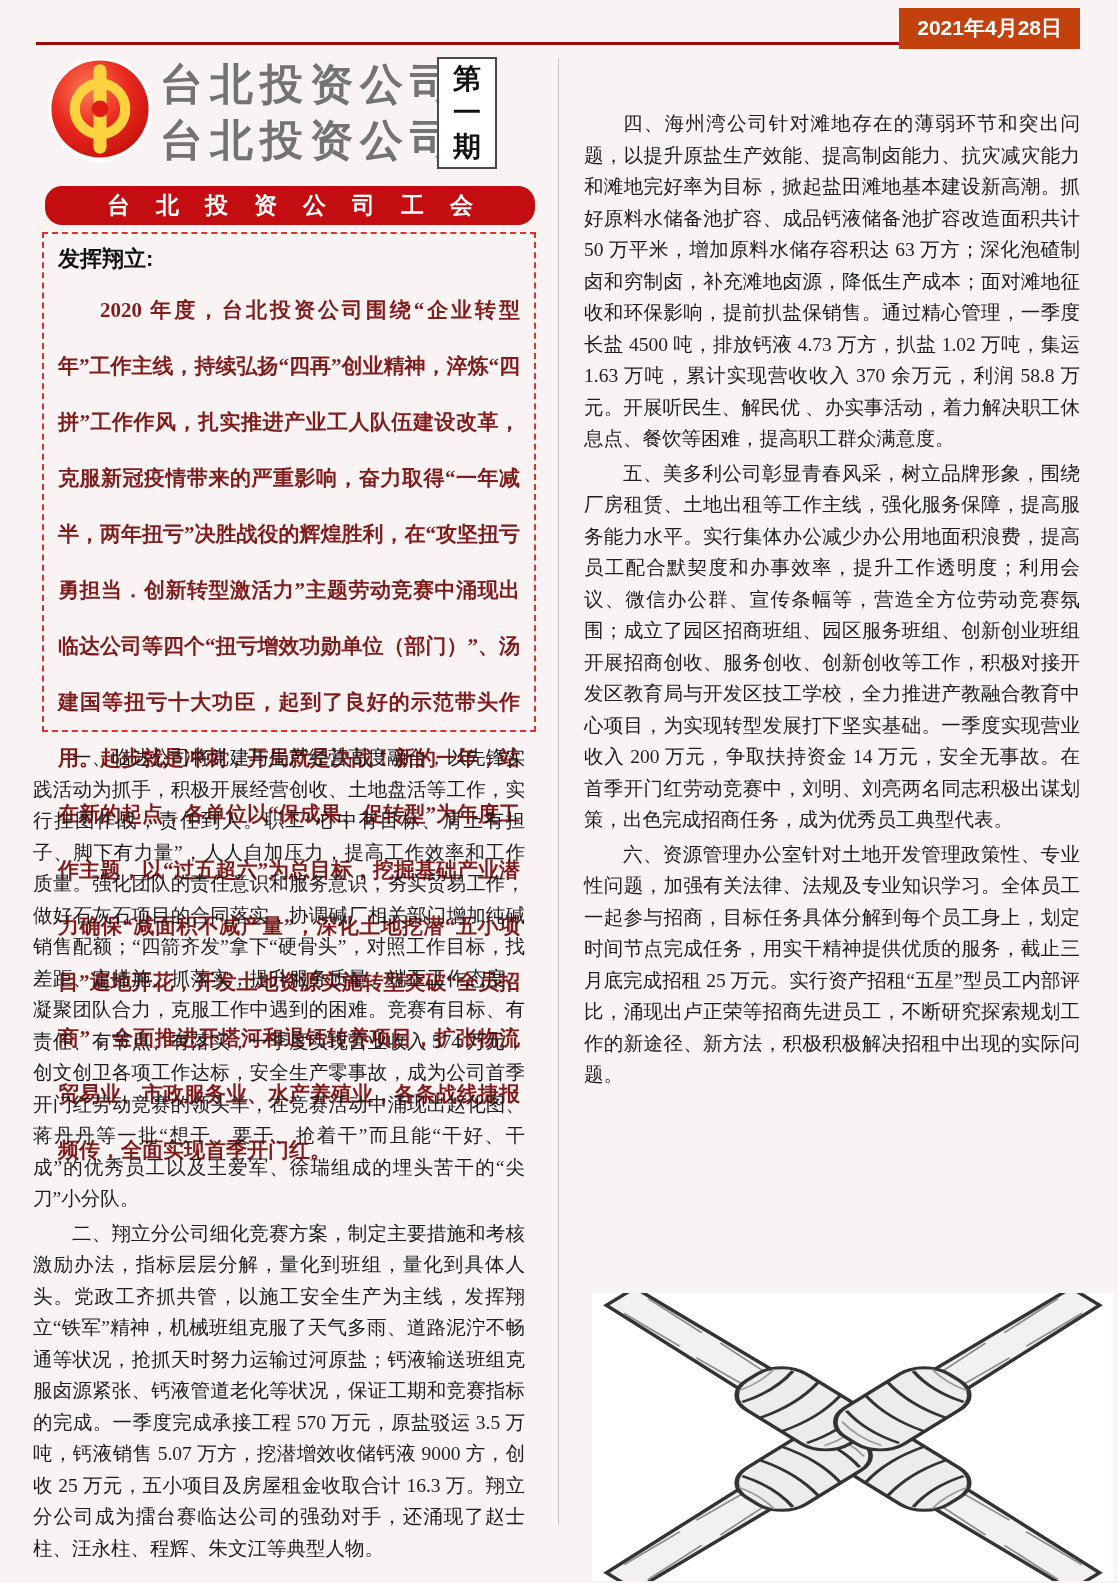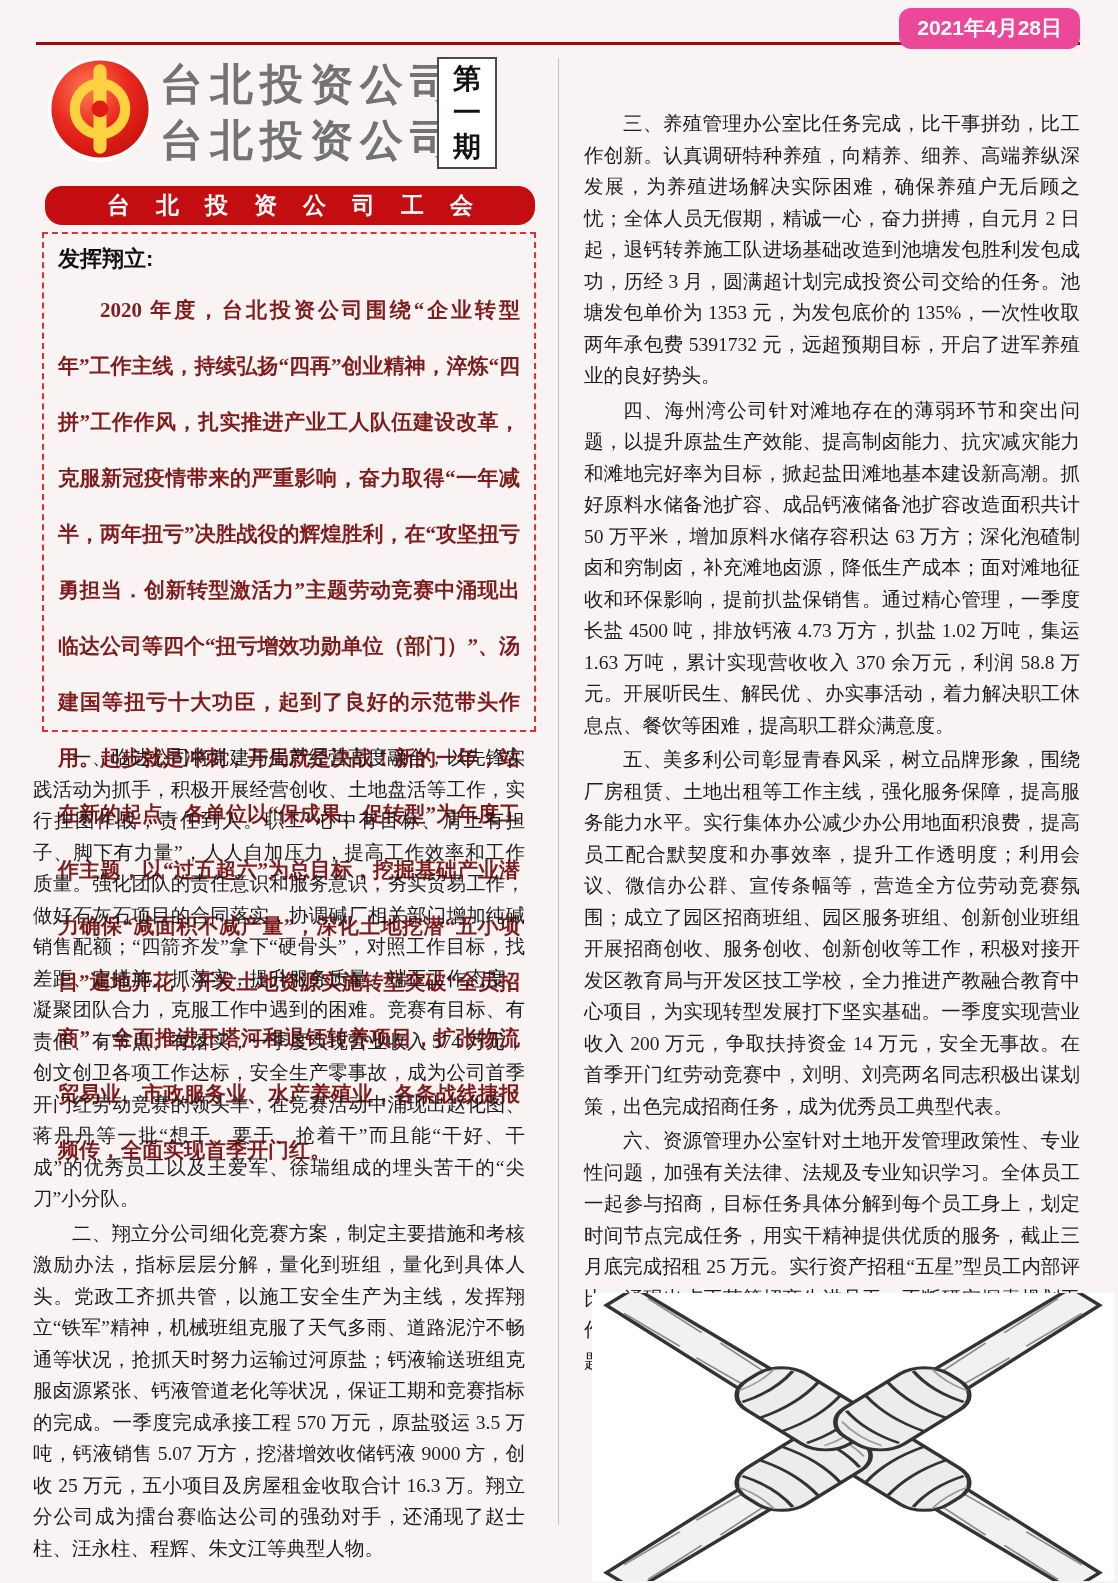--- a/index.html
+++ b/index.html
@@ -7,26 +7,25 @@
     position:relative;
     width:1118px;height:1583px;
     background:#faf3f4;
     overflow:hidden;
     font-family:"Liberation Serif", serif;
     color:#1c1c1c;
   }
   
   .date-box{
     position:absolute;top:8px;right:38px;
-    background:#ec4899;color:#fff;
+    background:#c2410c;color:#fff;
     font-family:"Liberation Sans", sans-serif;
     font-weight:bold;font-size:21px;
     padding:6px 18px 7px 18px;
     z-index:3;
-    border-radius:12px;
   }
   .top-rule{
     position:absolute;left:36px;top:42px;width:1044px;height:3px;
     background:#9b0c10;z-index:1;
   }
   .logo-wrap{position:absolute;left:44px;top:50px;width:112px;height:116px;}
   .title-block{
     position:absolute;left:160px;top:56px;width:275px;
     font-family:"Liberation Sans", sans-serif;
     font-weight:bold;color:#737373;
@@ -125,21 +124,20 @@
   </div>
 
   <div class="divider"></div>
 
   <div class="col-left">
     <p class="body-par">一、临达公司将党建与生产经营高度融合，以先锋实践活动为抓手，积极开展经营创收、土地盘活等工作，实行挂图作战，责任到人。职工“心中有目标、肩上有担子、脚下有力量”，人人自加压力，提高工作效率和工作质量。强化团队的责任意识和服务意识，夯实贸易工作，做好石灰石项目的合同落实，协调碱厂相关部门增加纯碱销售配额；“四箭齐发”拿下“硬骨头”，对照工作目标，找差距、定措施、抓落实，提升服务质量、端正工作态度、凝聚团队合力，克服工作中遇到的困难。竞赛有目标、有责任、有节点、有落实，一季度实现营业收入 574 万元，创文创卫各项工作达标，安全生产零事故，成为公司首季开门红劳动竞赛的领头羊，在竞赛活动中涌现出赵化图、蒋丹丹等一批“想干、要干、抢着干”而且能“干好、干成”的优秀员工以及王爱军、徐瑞组成的埋头苦干的“尖刀”小分队。</p>
     <p class="body-par">二、翔立分公司细化竞赛方案，制定主要措施和考核激励办法，指标层层分解，量化到班组，量化到具体人头。党政工齐抓共管，以施工安全生产为主线，发挥翔立“铁军”精神，机械班组克服了天气多雨、道路泥泞不畅通等状况，抢抓天时努力运输过河原盐；钙液输送班组克服卤源紧张、钙液管道老化等状况，保证工期和竞赛指标的完成。一季度完成承接工程 570 万元，原盐驳运 3.5 万吨，钙液销售 5.07 万方，挖潜增效收储钙液 9000 方，创收 25 万元，五小项目及房屋租金收取合计 16.3 万。翔立分公司成为擂台赛临达公司的强劲对手，还涌现了赵士柱、汪永柱、程辉、朱文江等典型人物。</p>
   </div>
 
   <div class="col-right">
-    <p class="body-par">三、养殖管理办公室比任务完成，比干事拼劲，比工作创新。认真调研特种养殖，向精养、细养、高端养纵深发展，为养殖进场解决实际困难，确保养殖户无后顾之忧；全体人员无假期，精诚一心，奋力拼搏，自元月 2 日起，退钙转养施工队进场基础改造到池塘发包胜利发包成功，历经 3 月，圆满超计划完成投资公司交给的任务。池塘发包单价为 1353 元，为发包底价的 135%，一次性收取两年承包费 5391732 元，远超预期目标，开启了进军养殖业的良好势头。</p>
     <p class="body-par">四、海州湾公司针对滩地存在的薄弱环节和突出问题，以提升原盐生产效能、提高制卤能力、抗灾减灾能力和滩地完好率为目标，掀起盐田滩地基本建设新高潮。抓好原料水储备池扩容、成品钙液储备池扩容改造面积共计 50 万平米，增加原料水储存容积达 63 万方；深化泡碴制卤和穷制卤，补充滩地卤源，降低生产成本；面对滩地征收和环保影响，提前扒盐保销售。通过精心管理，一季度长盐 4500 吨，排放钙液 4.73 万方，扒盐 1.02 万吨，集运 1.63 万吨，累计实现营收收入 370 余万元，利润 58.8 万元。开展听民生、解民优 、办实事活动，着力解决职工休息点、餐饮等困难，提高职工群众满意度。</p>
     <p class="body-par">五、美多利公司彰显青春风采，树立品牌形象，围绕厂房租赁、土地出租等工作主线，强化服务保障，提高服务能力水平。实行集体办公减少办公用地面积浪费，提高员工配合默契度和办事效率，提升工作透明度；利用会议、微信办公群、宣传条幅等，营造全方位劳动竞赛氛围；成立了园区招商班组、园区服务班组、创新创业班组开展招商创收、服务创收、创新创收等工作，积极对接开发区教育局与开发区技工学校，全力推进产教融合教育中心项目，为实现转型发展打下坚实基础。一季度实现营业收入 200 万元，争取扶持资金 14 万元，安全无事故。在首季开门红劳动竞赛中，刘明、刘亮两名同志积极出谋划策，出色完成招商任务，成为优秀员工典型代表。</p>
     <p class="body-par">六、资源管理办公室针对土地开发管理政策性、专业性问题，加强有关法律、法规及专业知识学习。全体员工一起参与招商，目标任务具体分解到每个员工身上，划定时间节点完成任务，用实干精神提供优质的服务，截止三月底完成招租 25 万元。实行资产招租“五星”型员工内部评比，涌现出卢正荣等招商先进员工，不断研究探索规划工作的新途径、新方法，积极积极解决招租中出现的实际问题。</p>
   </div>
 
   <div class="hands-art">
     <svg width="522" height="288" viewBox="0 0 520 288">
       <defs>
         <g id="handUnit">
 

